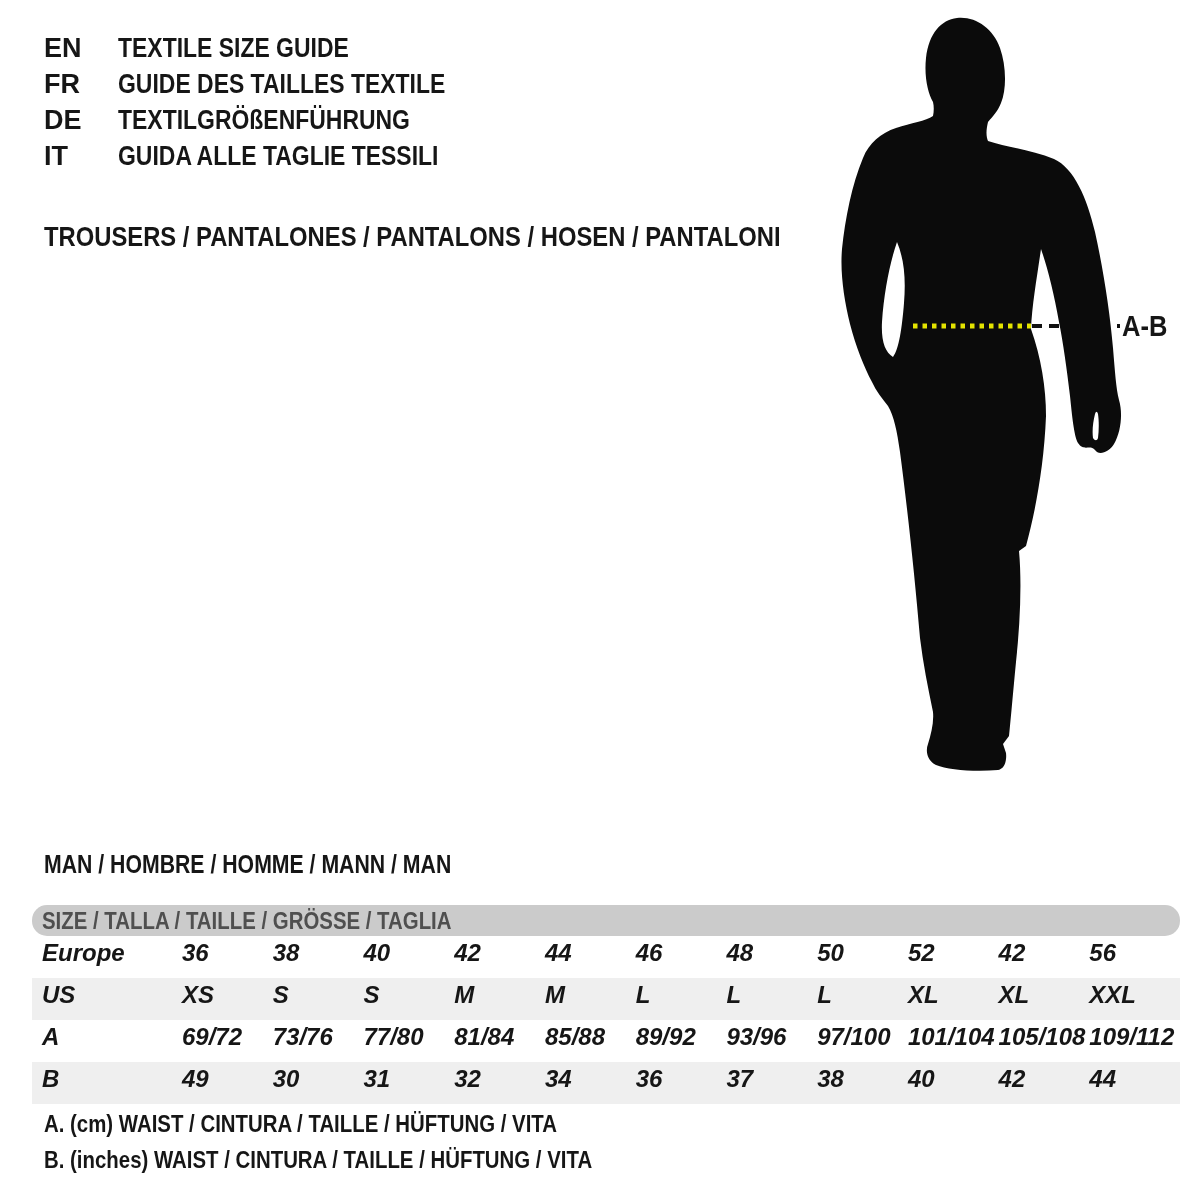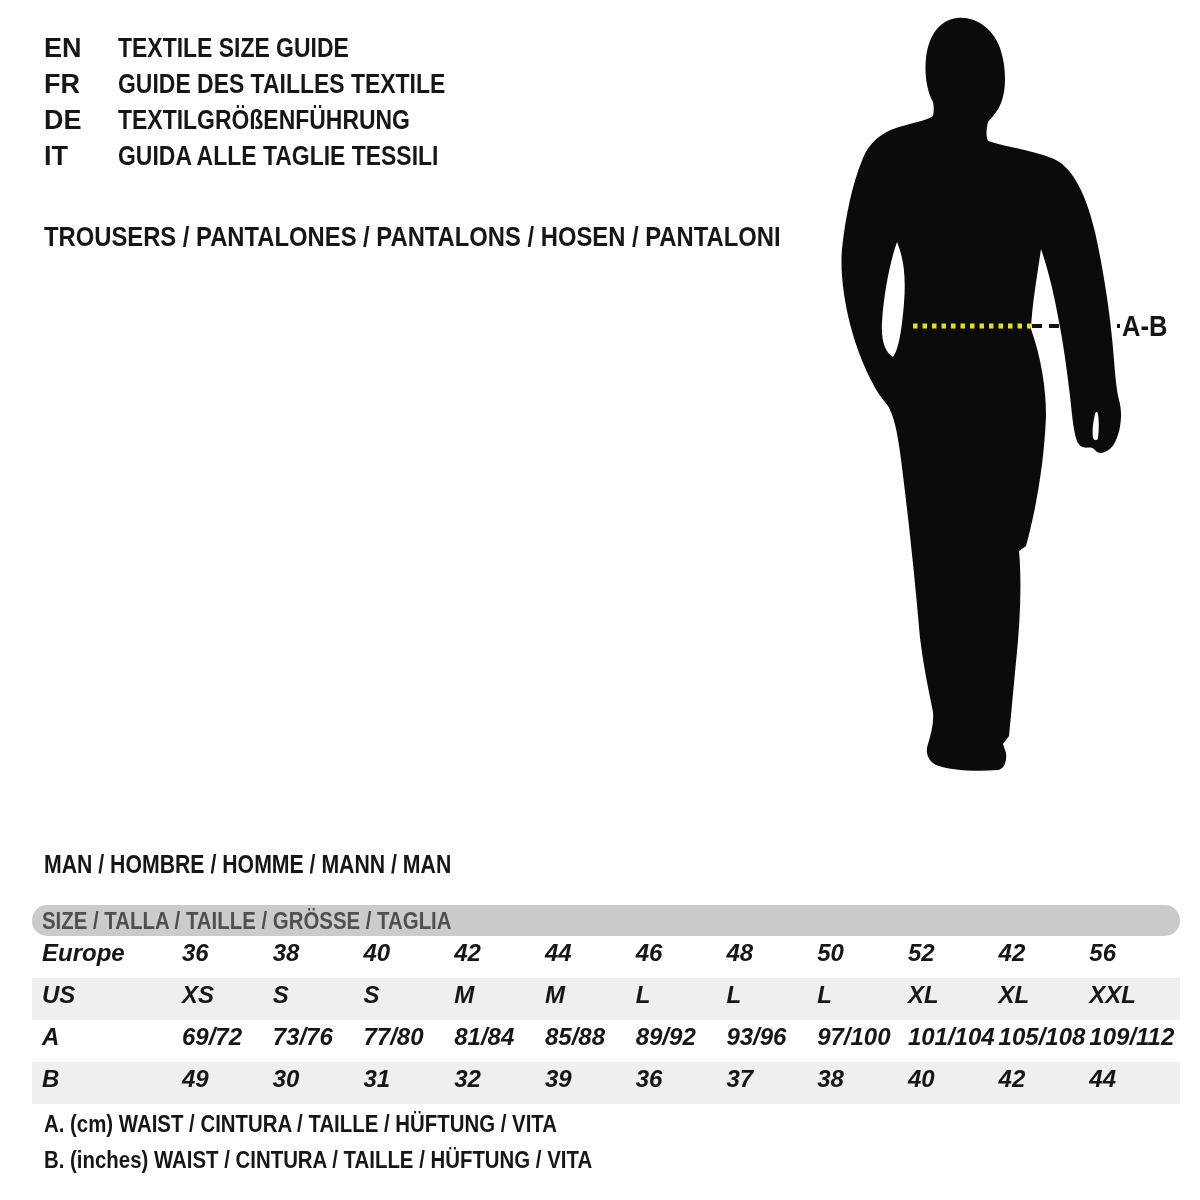--- a/index.html
+++ b/index.html
@@ -181,21 +181,21 @@
         <div class="st-cell">101/104</div>
         <div class="st-cell">105/108</div>
         <div class="st-cell">109/112</div>
       </div>
       <div class="st-row alt">
         <div class="st-label">B</div>
         <div class="st-cell">49</div>
         <div class="st-cell">30</div>
         <div class="st-cell">31</div>
         <div class="st-cell">32</div>
-        <div class="st-cell">39</div>
+        <div class="st-cell">34</div>
         <div class="st-cell">36</div>
         <div class="st-cell">37</div>
         <div class="st-cell">38</div>
         <div class="st-cell">40</div>
         <div class="st-cell">42</div>
         <div class="st-cell">44</div>
       </div>
     </div>
 </div>
 

